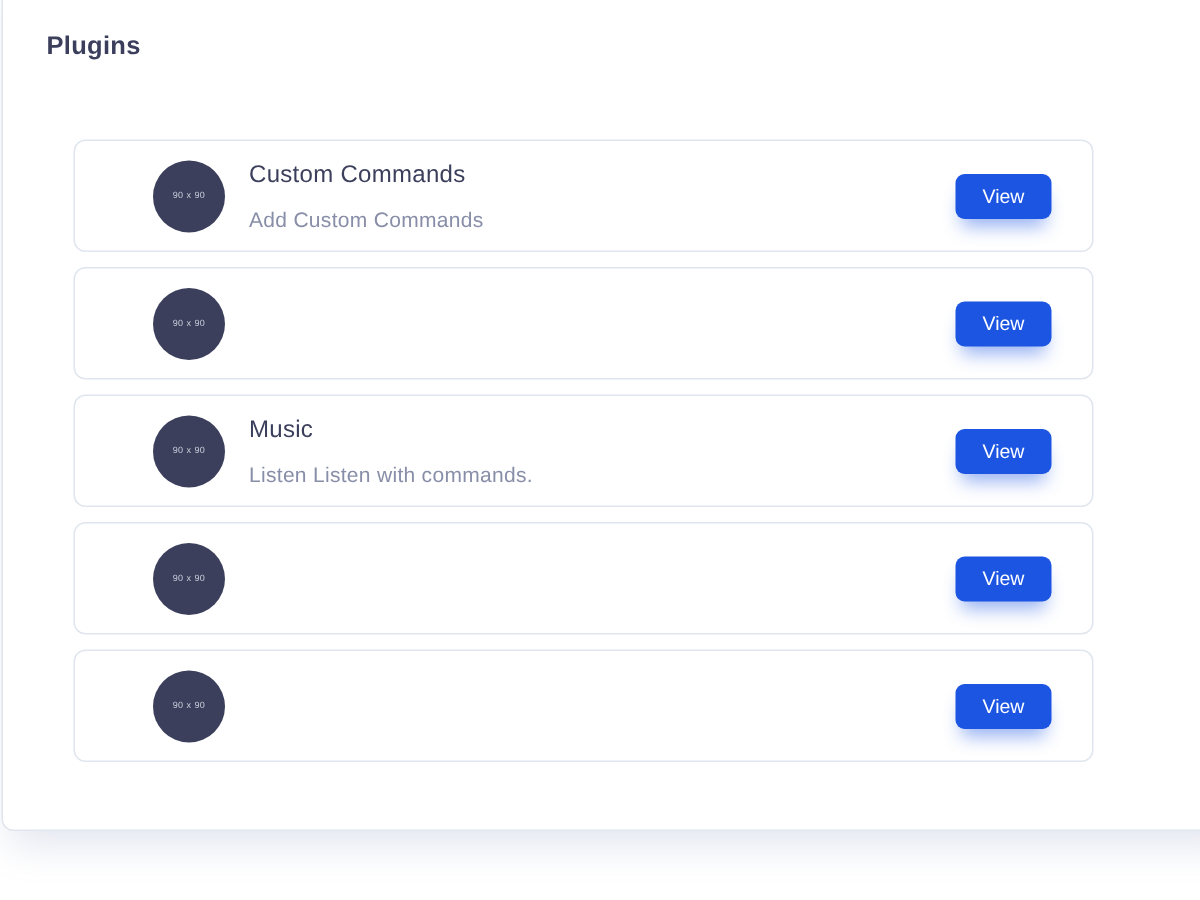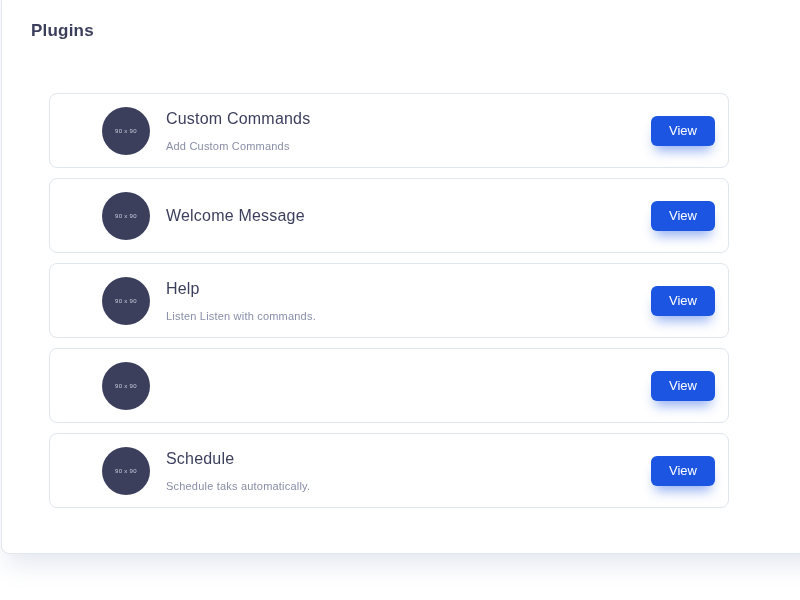--- a/index.html
+++ b/index.html
@@ -56,28 +56,28 @@
     flex-shrink: 0;
   }
   .card-text { margin-left: 16px; }
   .card-title {
     font-size: 16px;
     font-weight: 500;
     color: #3b3f5c;
     letter-spacing: 0.2px;
   }
   .card-sub {
-    font-size: 11px;
+    font-size: 14px;
     color: #888ea8;
     margin-top: 12px;
     letter-spacing: 0.2px;
   }
   .view-btn {
     margin-left: auto;
-    margin-right: 13px;
+    margin-right: 27px;
     width: 64px; height: 30px;
     background: #1b55e2;
     color: #ffffff;
     border: none;
     border-radius: 6px;
     font-size: 13px;
     font-family: "Liberation Sans", "DejaVu Sans", sans-serif;
     cursor: pointer;
     box-shadow: 0 9px 12px -4px rgba(27, 85, 226, 0.45);
   }
@@ -95,42 +95,37 @@
       <div class="card-text">
         <div class="card-title">Custom Commands</div>
         <div class="card-sub">Add Custom Commands</div>
       </div>
       <button class="view-btn">View</button>
     </div>
 
     <div class="card">
       <div class="avatar">90 x 90</div>
       <div class="card-text">
-        <div class="card-title">Welcome Message</div>
       </div>
       <button class="view-btn">View</button>
     </div>
 
     <div class="card">
       <div class="avatar">90 x 90</div>
       <div class="card-text">
-        <div class="card-title">Help</div>
+        <div class="card-title">Music</div>
         <div class="card-sub">Listen Listen with commands.</div>
       </div>
       <button class="view-btn">View</button>
     </div>
 
     <div class="card">
       <div class="avatar">90 x 90</div>
       <button class="view-btn">View</button>
     </div>
 
     <div class="card">
       <div class="avatar">90 x 90</div>
-      <div class="card-text">
-        <div class="card-title">Schedule</div>
-        <div class="card-sub">Schedule taks automatically.</div>
-      </div>
       <button class="view-btn">View</button>
     </div>
 
   </div>
 </div>
 
 </body></html>

